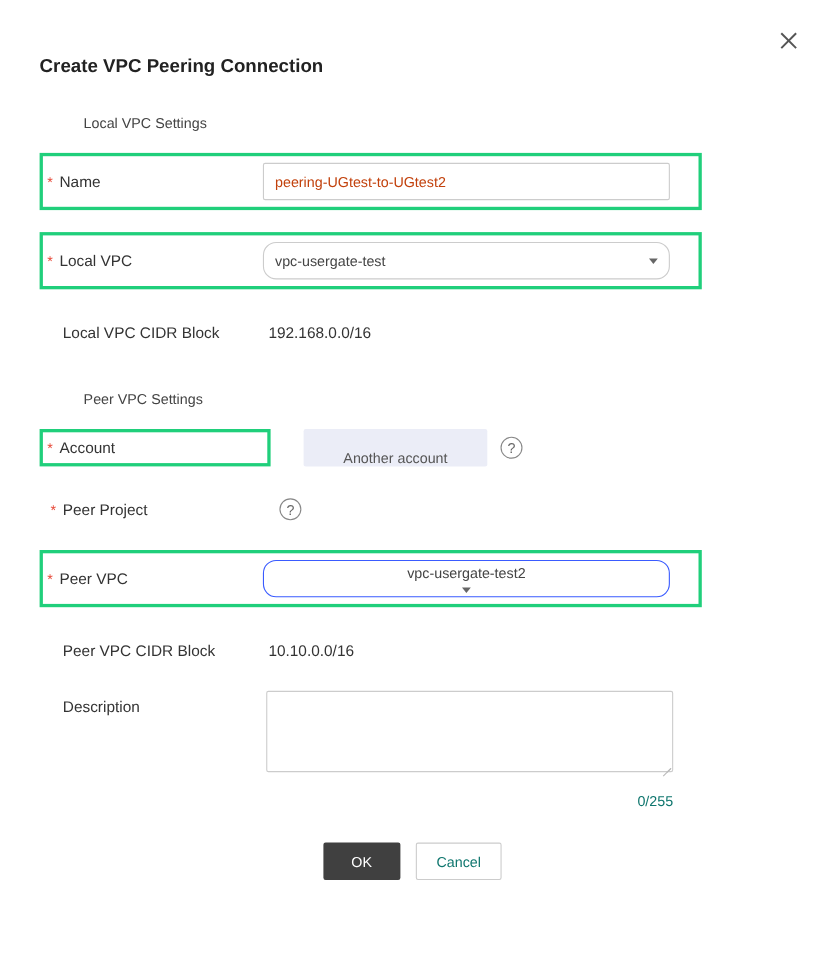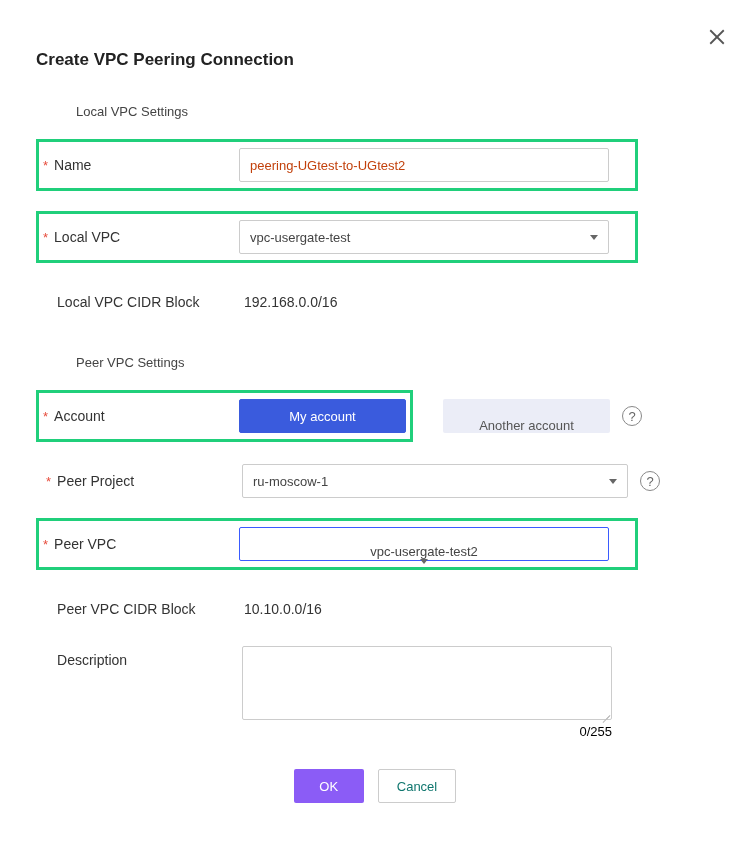--- a/index.html
+++ b/index.html
@@ -71,22 +71,22 @@
     border-radius: 2px;
     padding: 0 10px;
     font-size: 13px;
     color: #c2410c;
     outline: none;
   }
   .select-wrap {
     width: 370px;
     height: 34px;
     border: 1px solid #ccc;
-    border-radius: 2px;
-    padding: 16px 10px;
+    border-radius: 12px;
+    padding: 3px 10px;
     font-size: 13px;
     color: #444;
     display: flex;
     align-items: center;
     justify-content: space-between;
     cursor: pointer;
     background: #fff;
   }
   .select-wrap.active { border: 1px solid #3a5bff; flex-direction: column; }
   .caret {
@@ -171,43 +171,43 @@
   }
   .resize-handle::before, .resize-handle::after {
     content:""; position:absolute; background:#bbb; height:1px;
   }
   .resize-handle::before { width:10px; bottom:2px; right:0; transform:rotate(-45deg); transform-origin:right; }
   .resize-handle::after  { width:5px;  bottom:2px; right:0; transform:rotate(-45deg); transform-origin:right; }
   .char-count {
     width: 370px;
     text-align: right;
     font-size: 13px;
-    color: #000000;
-    margin-top: 0;
+    color: #0f766e;
+    margin-top: 14px;
   }
   .desc-row-align { align-items: flex-start; }
   .desc-row-align .label-col { padding-top: 6px; }
   .footer {
     display: flex;
     justify-content: center;
     gap: 14px;
     margin-top: 30px;
   }
   .btn {
     height: 34px;
     min-width: 70px;
     padding: 0 18px;
     border-radius: 2px;
     font-size: 13px;
     cursor: pointer;
     display: flex;
     align-items: center;
     justify-content: center;
   }
-  .btn-primary { background: #8b5cf6; color: #fff; border: none; }
+  .btn-primary { background: #404040; color: #fff; border: none; }
   .btn-secondary { background: #fff; color: #0f766e; border: 1px solid #ccc; }
   .row-with-refresh { display:flex; align-items:center; margin-bottom:20px; }
   .row-with-help { display:flex; align-items:center; margin-bottom:18px; }
 </style>
 </head>
 <body>
 
 <div class="close-btn">
   <svg viewBox="0 0 16 16">
       <line x1="2" y1="2" x2="14" y2="14" stroke="currentColor" stroke-width="1.6"></line>
@@ -261,42 +261,33 @@
 </div>
 
 <div class="section-title">Peer VPC Settings</div>
 
 <div class="account-row-outer">
   <div class="account-highlight">
     <div class="label-col">
       <span class="req">*</span>
         <span>Account</span>
     </div>
-    <div class="toggle-btn active">
-      <span>My account</span>
-    </div>
   </div>
   <div class="toggle-btn inactive">
     <span>Another account</span>
   </div>
   <div class="help-icon">?</div>
 </div>
 
 <div class="row-with-help">
   <div class="form-row no-hl-spacing" style="margin-bottom:0;">
     <div class="label-col">
       <span class="req">*</span>
         <span>Peer Project</span>
     </div>
-    <div class="field-col">
-      <div class="select-wrap" style="width:386px;">
-        <span>ru-moscow-1</span>
-        <span class="caret"></span>
-      </div>
-    </div>
   </div>
   <div class="help-icon">?</div>
 </div>
 
 <div class="form-row highlighted">
   <div class="label-col">
     <span class="req">*</span>
       <span>Peer VPC</span>
   </div>
   <div class="field-col">

